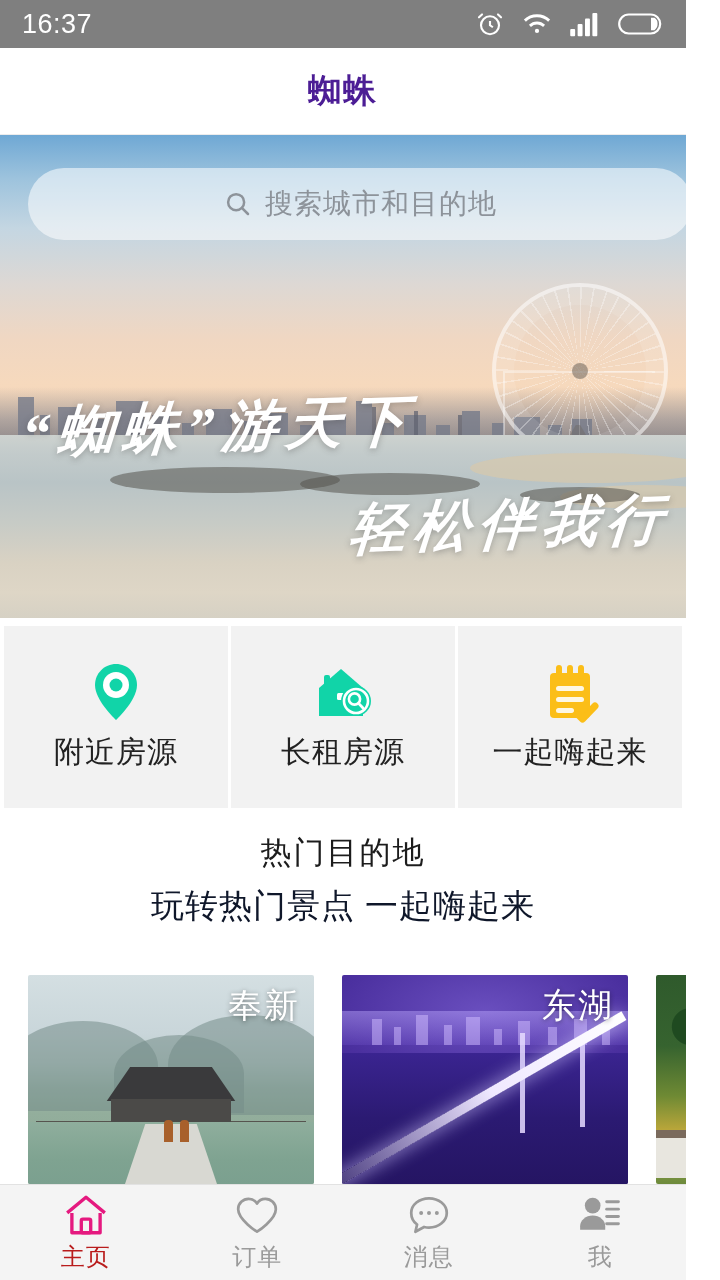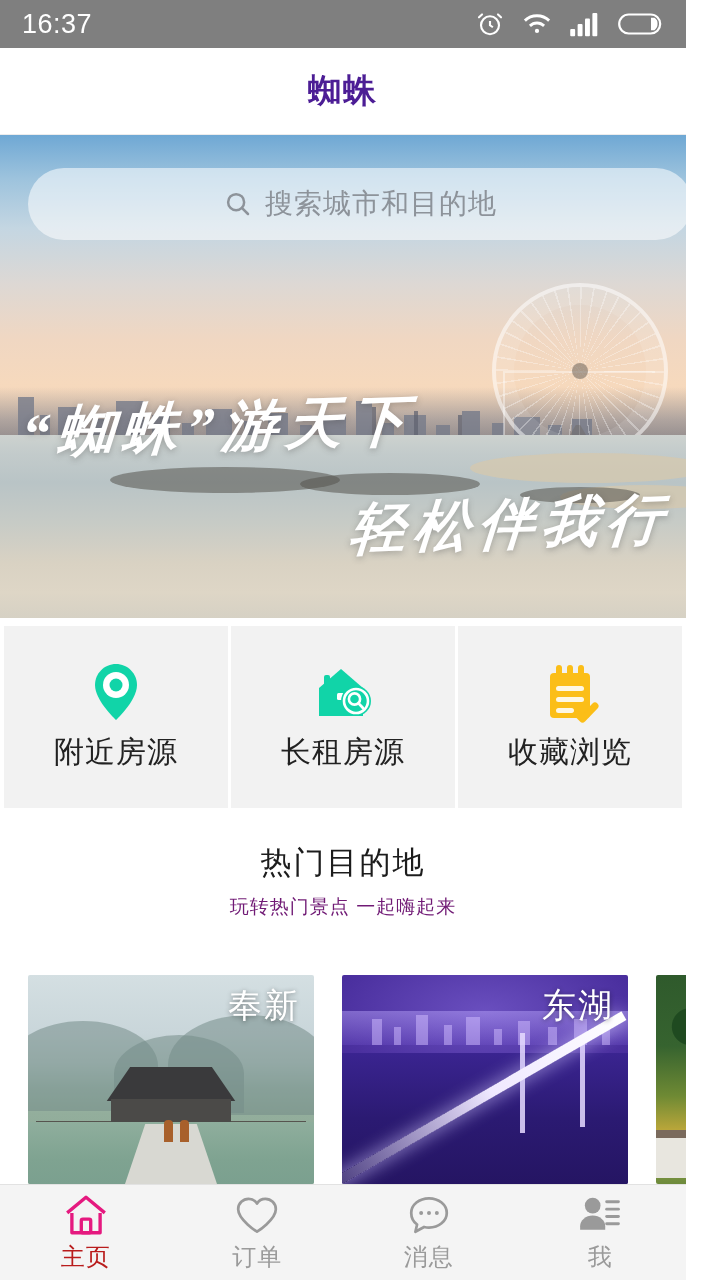--- a/index.html
+++ b/index.html
@@ -223,22 +223,22 @@
     align-items: center;
     justify-content: center;
     gap: 10px;
   }
   .section-title {
     font-size: 31px;
     color: #1c1c1c;
     letter-spacing: 2px;
   }
   .section-sub {
-    font-size: 19px;
-    color: #701a75;
+    font-size: 33px;
+    color: #0f172a;
     letter-spacing: 1px;
   }
 
   
   .dest-strip {
     flex: 1 1 auto;
     background: #ffffff;
     display: flex;
     align-items: flex-end;
     gap: 28px;
@@ -516,21 +516,21 @@
         <rect x="12" y="13" width="40" height="45" rx="4" fill="#fbbe18"></rect>
         <rect x="18" y="5" width="6" height="14" rx="3" fill="#fbbe18"></rect>
         <rect x="29" y="5" width="6" height="14" rx="3" fill="#fbbe18"></rect>
         <rect x="40" y="5" width="6" height="14" rx="3" fill="#fbbe18"></rect>
         <rect x="18" y="26" width="28" height="5" rx="2.5" fill="#fdf7e4"></rect>
         <rect x="18" y="37" width="28" height="5" rx="2.5" fill="#fdf7e4"></rect>
         <rect x="18" y="48" width="18" height="5" rx="2.5" fill="#fdf7e4"></rect>
         <path d="M39 53.5 44.5 59 57 46" fill="none" stroke="#fbbe18" stroke-width="7" stroke-linecap="round" stroke-linejoin="round"></path>
         <path d="M39 53.5 44.5 59 57 46" fill="none" stroke="#fbbe18" stroke-width="4" stroke-linecap="round" stroke-linejoin="round"></path>
       </svg>
-      <span class="tile-label">收藏浏览</span>
+      <span class="tile-label">一起嗨起来</span>
     </div>
 
   </div>
 
   <div class="section">
     <span class="section-title">热门目的地</span>
     <span class="section-sub">玩转热门景点 一起嗨起来</span>
   </div>
 
   <div class="dest-strip">

